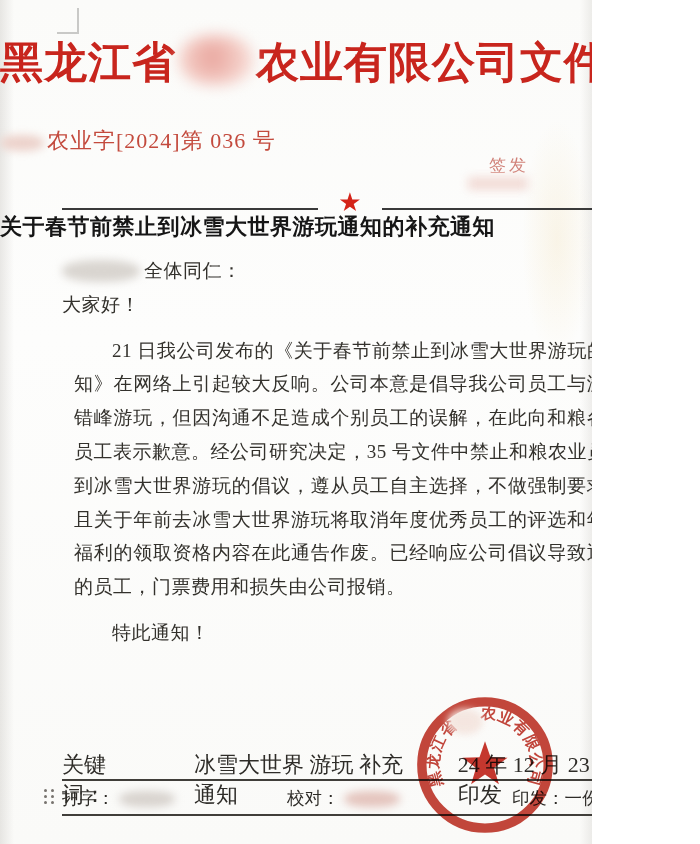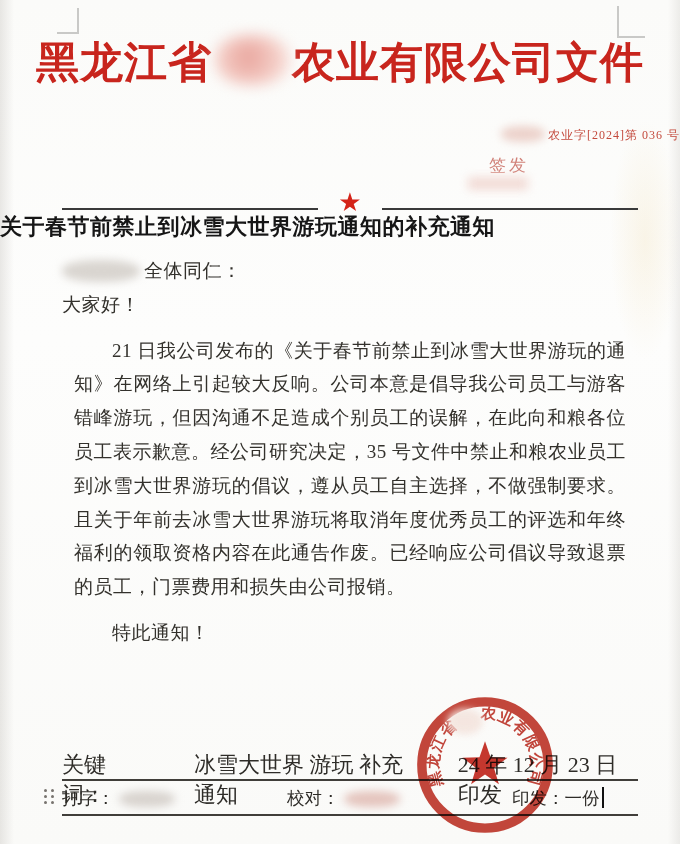--- a/index.html
+++ b/index.html
@@ -1,17 +1,17 @@
 <!DOCTYPE html>
 <html><head>
 <meta charset="utf-8">
 <style>
   html,body{margin:0;padding:0;background:#ffffff;}
   .page{
-    position:relative;width:680px;height:844px;overflow:hidden;
+    position:relative;width:592px;height:844px;overflow:hidden;
     background:linear-gradient(180deg,#fbfbf9 0%,#fdfdfc 40%,#fafaf8 100%);
     font-family:"Liberation Serif","DejaVu Serif",serif;
   }
   .edge-l{position:absolute;left:0;top:0;bottom:0;width:14px;
     background:linear-gradient(90deg,rgba(160,155,148,.22),rgba(160,155,148,0));pointer-events:none;}
   .edge-r{position:absolute;right:0;top:0;bottom:0;width:12px;
     background:linear-gradient(270deg,rgba(160,155,148,.16),rgba(160,155,148,0));pointer-events:none;}
   .tint{position:absolute;right:0;top:120px;width:70px;height:240px;
     background:radial-gradient(closest-side,rgba(236,210,150,.20),rgba(236,210,150,0));pointer-events:none;}
   .corner{position:absolute;pointer-events:none;}
@@ -28,22 +28,22 @@
   .sal-redact{width:78px;height:22px;vertical-align:-5px;margin-right:4px;
     background:#d9d5d0;filter:blur(4px);}
   .inline-redact{width:38px;height:20px;vertical-align:-4px;margin:0 2px;
     background:#ddd8d2;filter:blur(4px);}
   .small-redact{width:56px;height:16px;vertical-align:-3px;margin-left:4px;
     background:#d8d3ce;filter:blur(4px);}
   .small-redact.pinkish{background:#e4c4bd;}
 
   .header{position:absolute;left:0;top:34px;width:100%;margin:0;text-align:center;
     font-size:43px;font-weight:700;color:#c8251d;letter-spacing:1px;white-space:nowrap;}
-  .docnum{position:absolute;left:0;top:126px;width:100%;text-align:right;
-    font-size:12px;color:#c34a3d;letter-spacing:1px;}
+  .docnum{position:absolute;left:0;top:126px;width:100%;text-align:left;
+    font-size:22px;color:#c34a3d;letter-spacing:1px;}
   .qianfa{position:absolute;left:489px;top:154px;font-size:17px;color:#d08078;letter-spacing:3px;}
 
   .divider{position:absolute;left:62px;top:196px;width:576px;height:26px;display:flex;align-items:center;}
   .dline{flex:1;border-top:2px solid #3a3a3a;}
   .dstar{margin:0 20px;font-size:26px;line-height:26px;color:#d42318;transform:translateY(-7px);
     font-family:"DejaVu Sans",sans-serif;}
 
   .title{position:absolute;left:0;top:212px;width:100%;margin:0;text-align:left;
     font-size:22px;font-weight:700;color:#161616;letter-spacing:.5px;}
 

